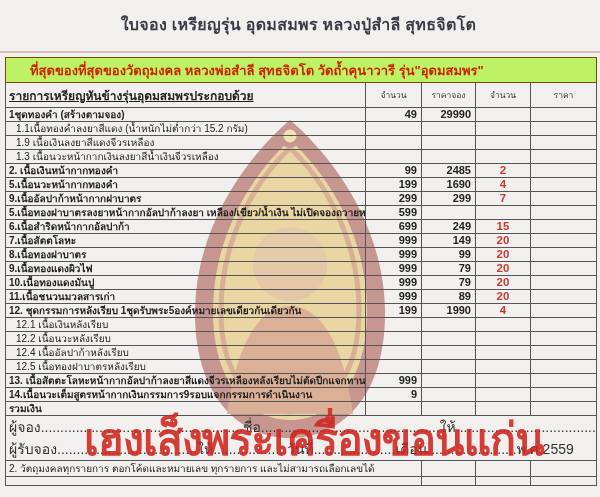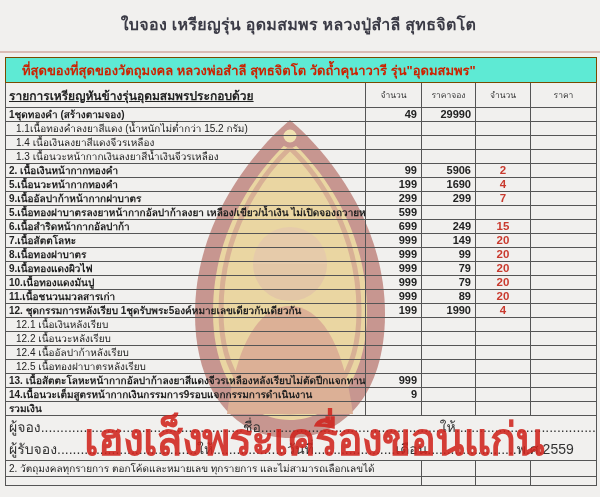--- a/index.html
+++ b/index.html
@@ -24,22 +24,22 @@
   }
   table.form col.c-desc{width:360px;}
   table.form col.c-n1{width:56px;}
   table.form col.c-n2{width:54px;}
   table.form col.c-n3{width:55px;}
   table.form td,table.form th{
     border:1px solid #555;padding:0 3px;background:transparent;
     overflow:hidden;white-space:nowrap;vertical-align:middle;
   }
   tr.banner-row td{
-    height:24px;background:#5eead4;color:#cc2200;font-weight:bold;font-size:13px;
-    border:1px solid #7a4a00;padding-left:16px;
+    height:24px;background:#bef264;color:#cc2200;font-weight:bold;font-size:13px;
+    border:1px solid #7a4a00;padding-left:24px;
   }
   tr.colhead-row td{height:24px;}
   .list-header{font-weight:bold;font-size:12px;text-decoration:underline;}
   .col-label{font-size:8.5px;text-align:center;color:#333;margin-top:9px;}
   
   tbody#data-rows tr{height:14px;}
   tbody#data-rows td{font-size:10px;line-height:13px;}
   tbody#data-rows td:nth-child(2),tbody#data-rows td:nth-child(3){
     text-align:right;font-weight:bold;font-size:11px;padding-right:4px;
   }
@@ -111,37 +111,37 @@
           <td></td>
         </tr>
         <tr class="row-sub">
           <td>1.1เนื้อทองคำลงยาสีแดง (น้ำหนักไม่ต่ำกว่า 15.2 กรัม)</td>
           <td></td>
           <td></td>
           <td></td>
           <td></td>
         </tr>
         <tr class="row-sub">
-          <td>1.4 เนื้อเงินลงยาสีแดงจีวรเหลือง</td>
+          <td>1.9 เนื้อเงินลงยาสีแดงจีวรเหลือง</td>
           <td></td>
           <td></td>
           <td></td>
           <td></td>
         </tr>
         <tr class="row-sub">
           <td>1.3 เนื้อนวะหน้ากากเงินลงยาสีน้ำเงินจีวรเหลือง</td>
           <td></td>
           <td></td>
           <td></td>
           <td></td>
         </tr>
         <tr class="row-main">
           <td>2. เนื้อเงินหน้ากากทองคำ</td>
           <td>99</td>
-          <td>5906</td>
+          <td>2485</td>
           <td>2</td>
           <td></td>
         </tr>
         <tr class="row-main">
           <td>5.เนื้อนวะหน้ากากทองคำ</td>
           <td>199</td>
           <td>1690</td>
           <td>4</td>
           <td></td>
         </tr>

